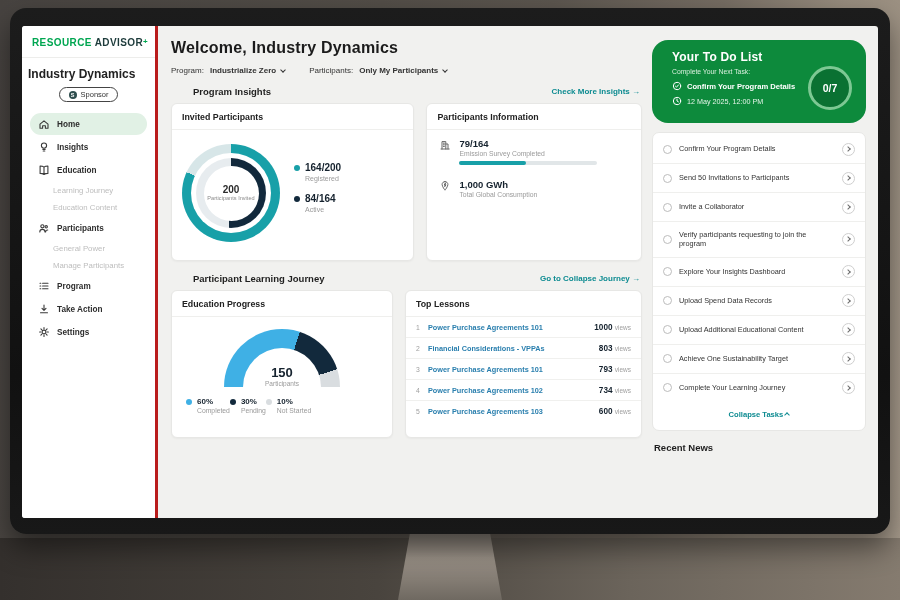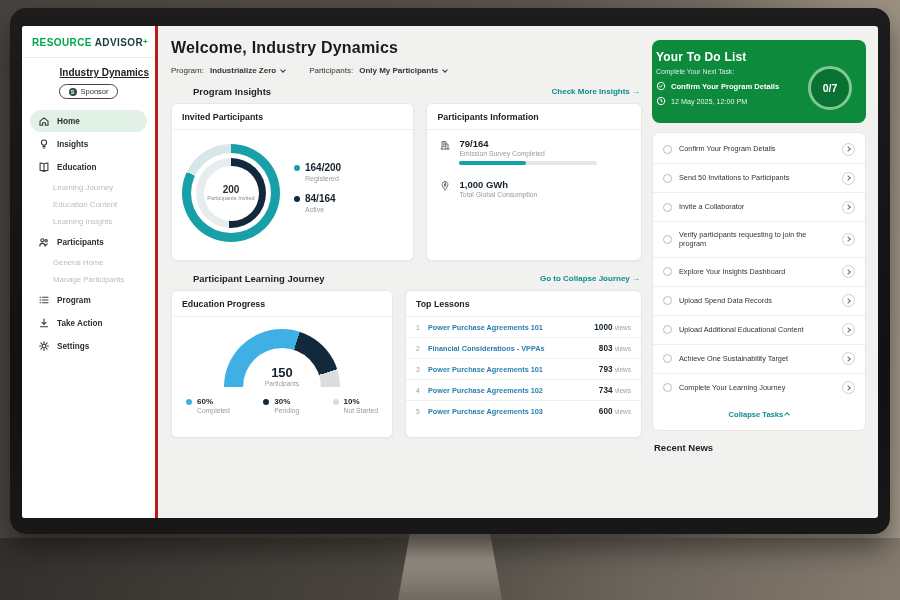--- a/index.html
+++ b/index.html
@@ -14,21 +14,21 @@
   .monitor { position:absolute; left:10px; top:8px; width:880px; height:526px;
              background:linear-gradient(180deg,#1c1c1c,#111 70%,#181818);
              border-radius:16px; box-shadow:0 14px 28px rgba(0,0,0,.45); }
   .screen { position:absolute; left:12px; top:18px; width:856px; height:492px;
             background:#f1f1ef; border-radius:3px; overflow:hidden; display:flex; font-size:8px; color:#2b2b2b; }
 
   
   .sidebar { width:136px; background:#fff; border-right:3px solid #b91c1c; display:flex; flex-direction:column; flex-shrink:0; }
   .logo { padding:11px 10px 9px; font-size:10px; font-weight:bold; letter-spacing:.4px; border-bottom:1px solid #ededeb; white-space:nowrap; }
   .logo .g { color:#00a651; } .logo .d { color:#1d3b3b; } .logo .plus { color:#00a651; font-size:8px; vertical-align:top; }
-  .org { text-align:right; padding:9px 6px 4px; font-weight:bold; font-size:10px; color:#222;text-decoration:underline; }
+  .org { text-align:left; padding:9px 6px 4px; font-weight:bold; font-size:12px; color:#222; }
   .sponsor { display:flex; align-items:flex-end; gap:4px; margin:2px auto 8px; border:1px solid #444; border-radius:9px; padding:2px 9px; font-size:7.5px; color:#333; width:max-content; background:#fff; }
   .sponsor .sdot { width:8px; height:8px; border-radius:50%; background:#2e4d4d; color:#fff; font-size:5.5px; line-height:8px; text-align:center; font-weight:bold; }
   .nav { padding:2px 0 8px; }
   .nav-item { display:flex; align-items:center; gap:7px; margin:1px 8px; padding:5px 8px; border-radius:13px; font-size:8.2px; font-weight:bold; color:#2d2d2d; cursor:pointer; }
   .nav-item.active { background:#e1f1e5; }
   .nav-sub { padding:4px 8px 4px 31px; font-size:7.8px; color:#bdbdbd; cursor:pointer; }
   .nicon { width:12px; height:12px; display:inline-flex; }
   .nicon svg { width:12px; height:12px; stroke:#3a3a3a; fill:none; stroke-width:1.1; stroke-linecap:round; stroke-linejoin:round; }
 
   
@@ -71,35 +71,35 @@
   .bar-fill { height:4px; border-radius:2px; background:#18a0a8; width:var(--w,50%); }
 
   
   .card-edu { width:222px; height:148px; }
   .gauge-wrap { width:116px; height:58px; overflow:hidden; position:relative; margin:12px auto 0; }
   .gauge { width:116px; height:116px; border-radius:50%;
            background:conic-gradient(from 270deg, #3fb0e5 0 var(--a1,108deg), #12293c var(--a1,108deg) var(--a2,162deg), #d9dde0 var(--a2,162deg) 180deg, #fff 180deg 360deg); }
   .gauge-hole { position:absolute; left:19px; top:19px; width:78px; height:78px; border-radius:50%; background:#fff;
                 display:flex; flex-direction:column; align-items:center; padding-top:17px; }
   .gauge-hole b { font-size:13px; color:#15222e; } .gauge-hole span { font-size:6.5px; color:#9a9a9a; }
-  .edu-legend { display:flex; justify-content:space-between; padding:10px 14px 0; }
+  .edu-legend { display:flex; padding:10px 14px 0; }
   .eleg b { font-size:8px; color:#15222e; } .eleg .ilab { margin-left:11px; }
   .eleg .leg-val { gap:5px; }
 
   
   .card-lessons { flex:1; height:148px; }
   .lrow { display:flex; align-items:center; padding:5.5px 10px; border-bottom:1px solid #f0f0ee; }
   .lrow:last-child { border-bottom:none; }
   .lrank { width:12px; font-size:6.8px; color:#a0a0a0; }
   .ltitle { flex:1; font-size:7.3px; font-weight:bold; color:#2a7fae; cursor:pointer; }
   .lviews b { font-size:8.2px; color:#15222e;margin-top:12px; } .lviews span { font-size:6.5px; color:#a0a0a0; }
 
   
   .todo-col { width:226px; padding:14px 12px 0 0; flex-shrink:0; }
-  .todo-green { position:relative; background:#0d8a3c; border-radius:8px; color:#fff; padding:10px 4px 12px; margin-bottom:9px; }
+  .todo-green { position:relative; background:#0d8a3c; border-radius:16px; color:#fff; padding:10px 20px 12px; margin-bottom:9px; }
   .tg-title { font-size:12px; font-weight:bold; letter-spacing:.2px; }
   .tg-sub { font-size:6.8px; margin:4px 0 6px; color:#d8efdd; }
   .tg-row { display:flex; align-items:center; gap:5px; font-size:7.6px; font-weight:bold; margin-bottom:5px; max-width:140px; }
   .tg-row.date { font-weight:normal; font-size:7.2px; color:#e4f4e8; }
   .tg-row svg { width:10px; height:10px; stroke:#fff; fill:none; stroke-width:1.2; stroke-linecap:round; stroke-linejoin:round; flex-shrink:0; }
   .tg-circle { position:absolute; right:14px; top:26px; width:44px; height:44px; border-radius:50%;
                border:3.5px solid #7dc893; background:#0a7132; display:flex; align-items:center; justify-content:center;
                font-size:10.5px; font-weight:bold; color:#fff; }
   .todo-card { background:#fff; border:1px solid #e7e7e5; border-radius:7px; padding:2px 0; }
   .task { display:flex; align-items:center; gap:7px; padding:7.5px 10px; border-bottom:1px solid #efefed; cursor:pointer; }
@@ -149,32 +149,31 @@
       <div class="nav-item">
         <span class="nicon">
               <svg viewBox="0 0 12 12">
                 <path d="M6 3.2C5 2.3 3.6 2 2.1 2v7.4c1.5 0 2.9.3 3.9 1.1 1-.8 2.4-1.1 3.9-1.1V2C8.4 2 7 2.3 6 3.2zM6 3.2v7.3"></path>
               </svg>
             </span>
         <span>Education</span>
       </div>
       <div class="nav-sub">Learning Journey</div>
       <div class="nav-sub">Education Content</div>
-      <div class="nav-sub">Learning Insights</div>
       <div class="nav-item">
         <span class="nicon">
               <svg viewBox="0 0 12 12">
                 <circle cx="4.4" cy="4.3" r="1.6"></circle>
                 <circle cx="8.2" cy="4.8" r="1.2"></circle>
                 <path d="M1.8 10c0-1.6 1.2-2.6 2.6-2.6S7 8.4 7 10M7.6 10c0-1.2.9-2 2.1-2"></path>
               </svg>
             </span>
         <span>Participants</span>
       </div>
-      <div class="nav-sub">General Home</div>
+      <div class="nav-sub">General Power</div>
       <div class="nav-sub">Manage Participants</div>
       <div class="nav-item">
         <span class="nicon">
               <svg viewBox="0 0 12 12">
                 <path d="M2 3.2h.8M2 6h.8M2 8.8h.8M4.6 3.2H10M4.6 6H10M4.6 8.8H10"></path>
               </svg>
             </span>
         <span>Program</span>
       </div>
       <div class="nav-item">

